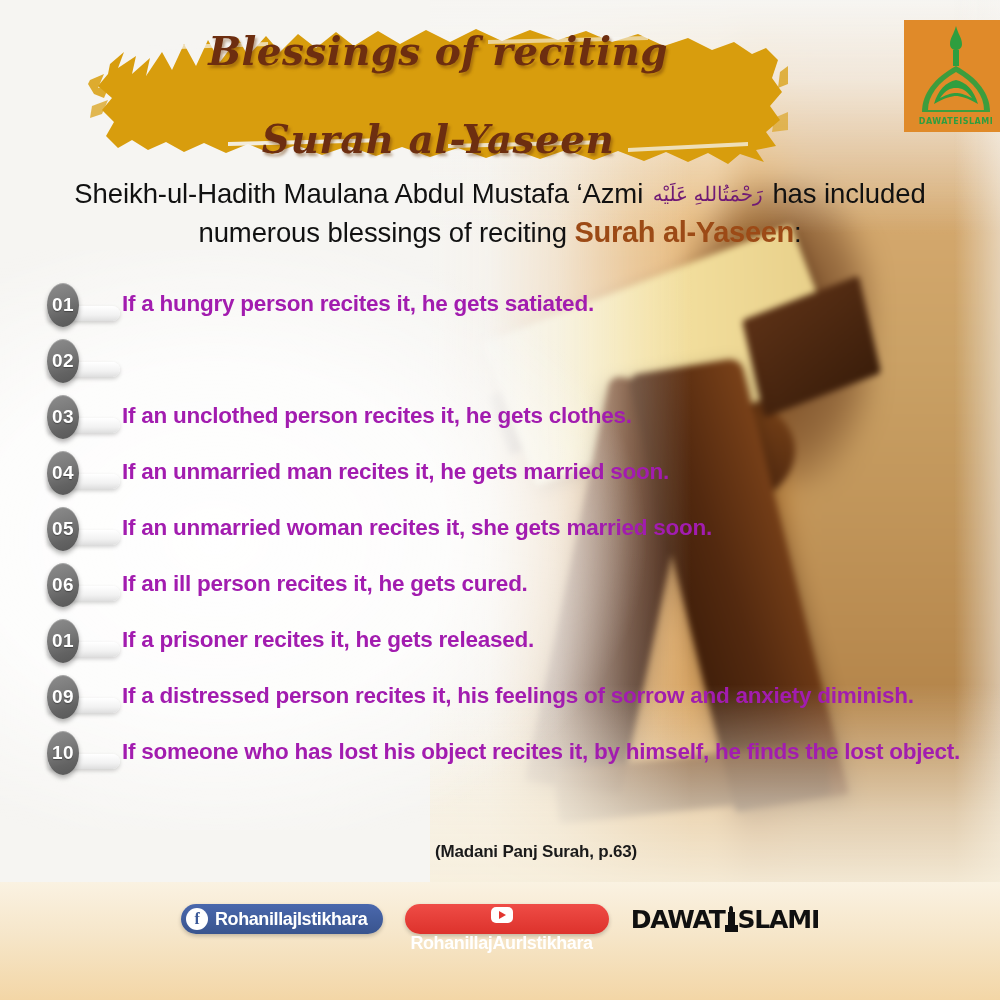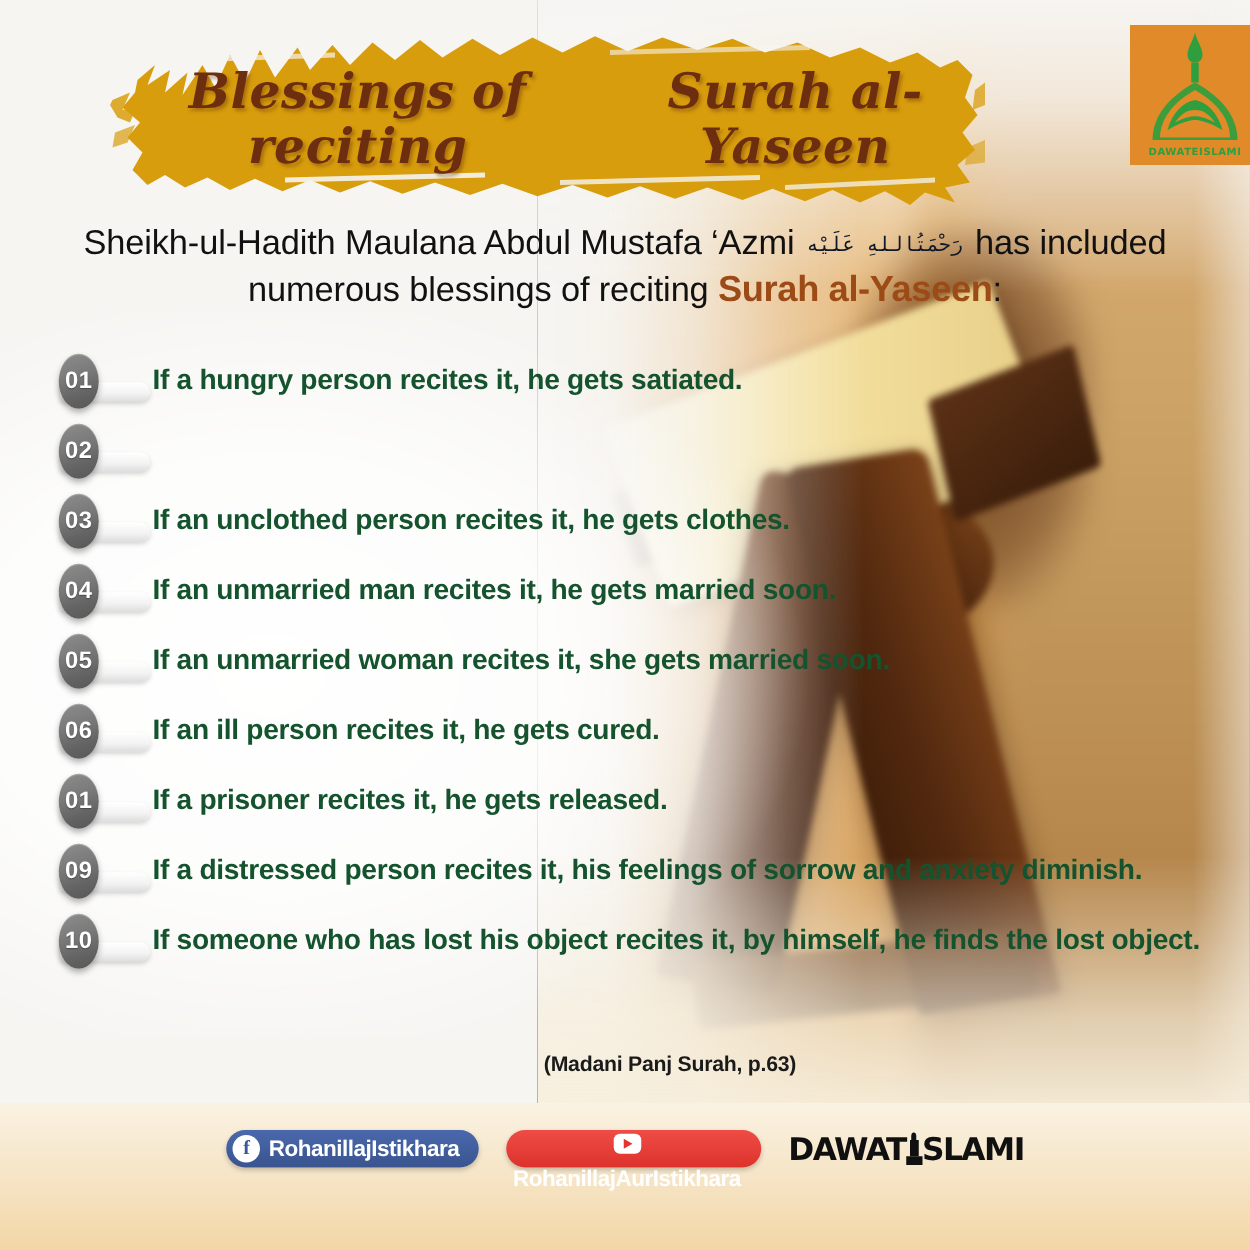--- a/index.html
+++ b/index.html
@@ -124,21 +124,21 @@
     pointer-events:none;
   }
 
   
   .brush-wrap{
     position:absolute;left:88px;top:22px;width:700px;height:146px;
   }
   .brush-wrap svg{display:block;width:100%;height:100%;}
   .title{
     position:absolute;left:88px;top:30px;width:700px;height:132px;
-    display:flex;flex-direction:row;align-items:center;justify-content:space-between;
+    display:flex;flex-direction:column;align-items:center;justify-content:space-between;
     text-align:center;
     font-family:"DejaVu Serif", serif;
     font-style:italic;
     font-weight:bold;
     font-size:39px;
     line-height:1.12;
     color:#6d2e10;
     letter-spacing:.4px;
     text-shadow:2px 3px 3px rgba(110,60,10,.45);
     pointer-events:none;
@@ -153,23 +153,23 @@
   
   .subtitle{
     position:absolute;left:40px;top:176px;width:920px;
     text-align:center;
     font-size:27.5px;
     line-height:1.33;
     color:#111;
     letter-spacing:-.1px;
   }
   .subtitle .arabic{
-    font-family:Liberation Mono, monospace;
-    font-size:16px;
-    color:#0f172a;
+    font-family:Liberation Sans, sans-serif;
+    font-size:20px;
+    color:#701a75;
     vertical-align:2px;
     padding:0 2px;
   }
   .subtitle .accent{
     color:#9c4a16;
     font-weight:bold;
     font-size:29px;
     letter-spacing:-.3px;
   }
 
@@ -203,21 +203,21 @@
     display:flex;align-items:center;justify-content:center;
     color:#fff;
     font-weight:bold;
     font-size:19px;
     letter-spacing:.5px;
     text-shadow:0 1px 1px rgba(0,0,0,.35);
   }
   .row-text{
     font-size:22.5px;
     font-weight:bold;
-    color:#14532d;
+    color:#a21caf;
     letter-spacing:-.25px;
     white-space:nowrap;
     margin-left:2px;
   }
 
   
   .citation{
     position:absolute;left:0;top:842px;width:1000px;
     text-align:center;
     font-size:17px;

